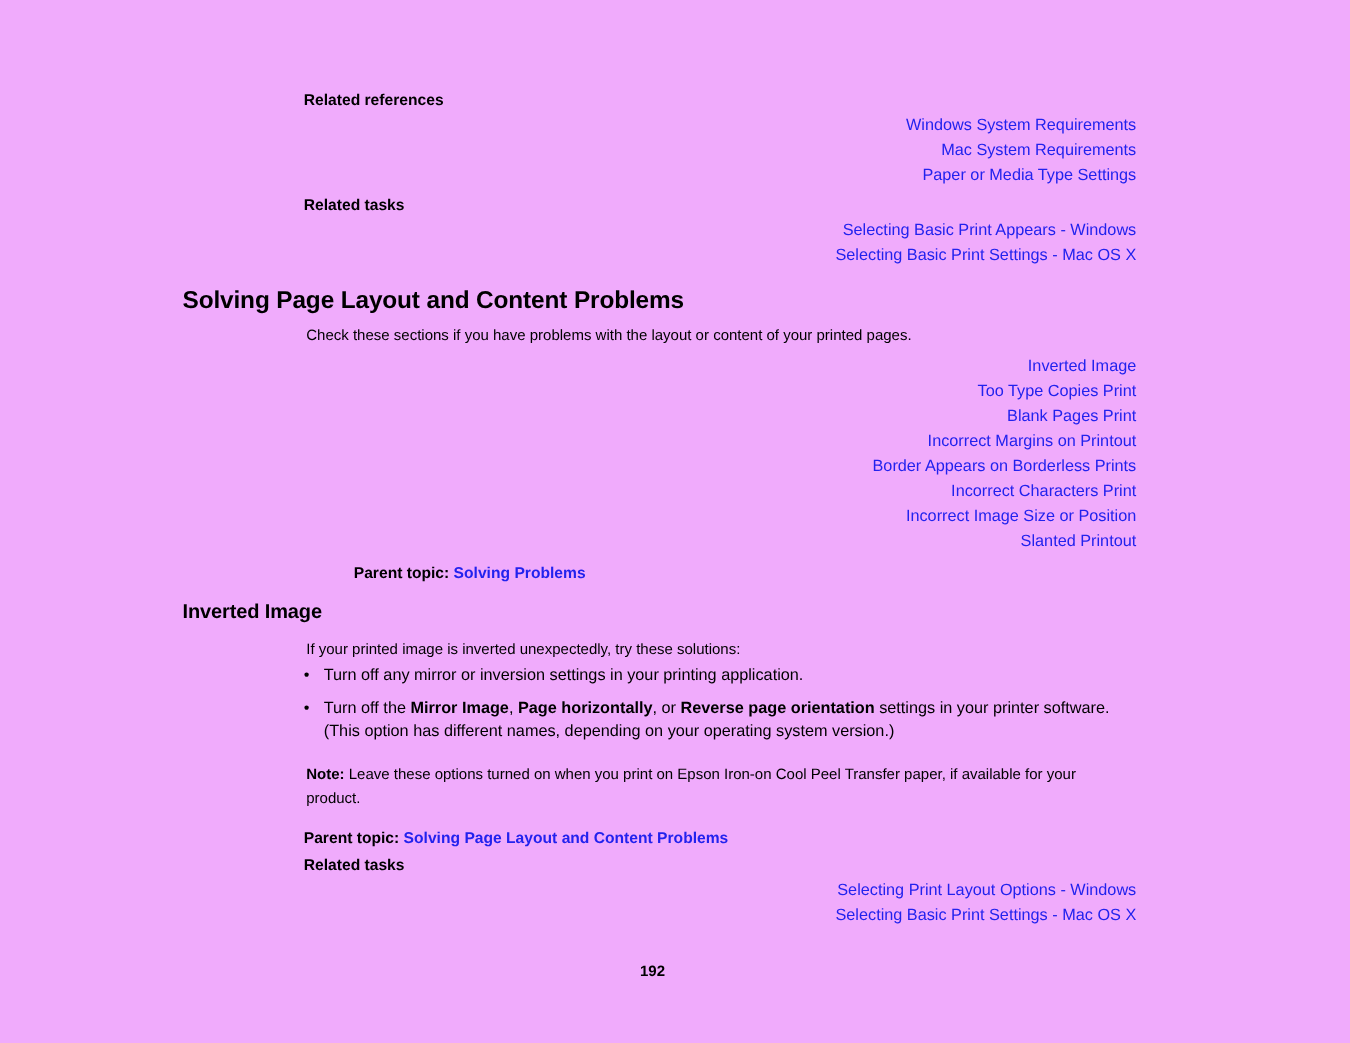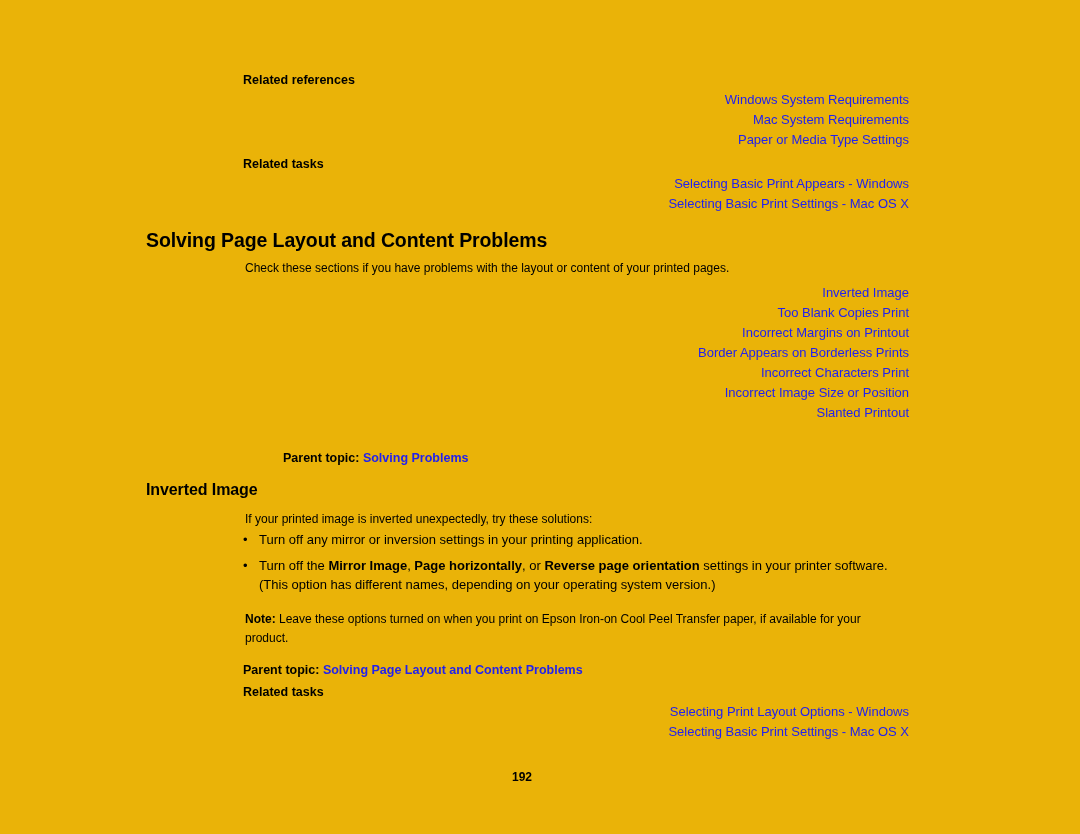--- a/index.html
+++ b/index.html
@@ -14,21 +14,21 @@
     font-family: "Liberation Sans", sans-serif;
     color: #000000;
     overflow: hidden;
   }
   .page {
     position: absolute;
     left: 0;
     top: 0;
     width: 1080px;
     height: 834px;
-    background: #eab308;
+    background: #f0abfc;
   }
 
   
   .body-col {
     position: absolute;
     left: 243px;
     width: 666px;
   }
   .head-col {
     position: absolute;
@@ -136,21 +136,22 @@
   <div class="head-col" style="top:228px;">
     <h1 class="section-title">Solving Page Layout and Content Problems</h1>
   </div>
 
   <div class="body-col" style="top:257px;">
     <p class="para">Check these sections if you have problems with the layout or content of your printed pages.</p>
   </div>
 
   <div class="body-col" style="top:283px;">
     <a class="link" href="#">Inverted Image</a>
-    <a class="link" href="#">Too Blank Copies Print</a>
+    <a class="link" href="#">Too Type Copies Print</a>
+    <a class="link" href="#">Blank Pages Print</a>
     <a class="link" href="#">Incorrect Margins on Printout</a>
     <a class="link" href="#">Border Appears on Borderless Prints</a>
     <a class="link" href="#">Incorrect Characters Print</a>
     <a class="link" href="#">Incorrect Image Size or Position</a>
     <a class="link" href="#">Slanted Printout</a>
   </div>
 
   <div class="body-col" style="top:448px;padding-left:40px;">
     <div class="parent-topic">
       <span>Parent topic:</span><span>&nbsp;</span><a class="link-inline" href="#">Solving Problems</a>

